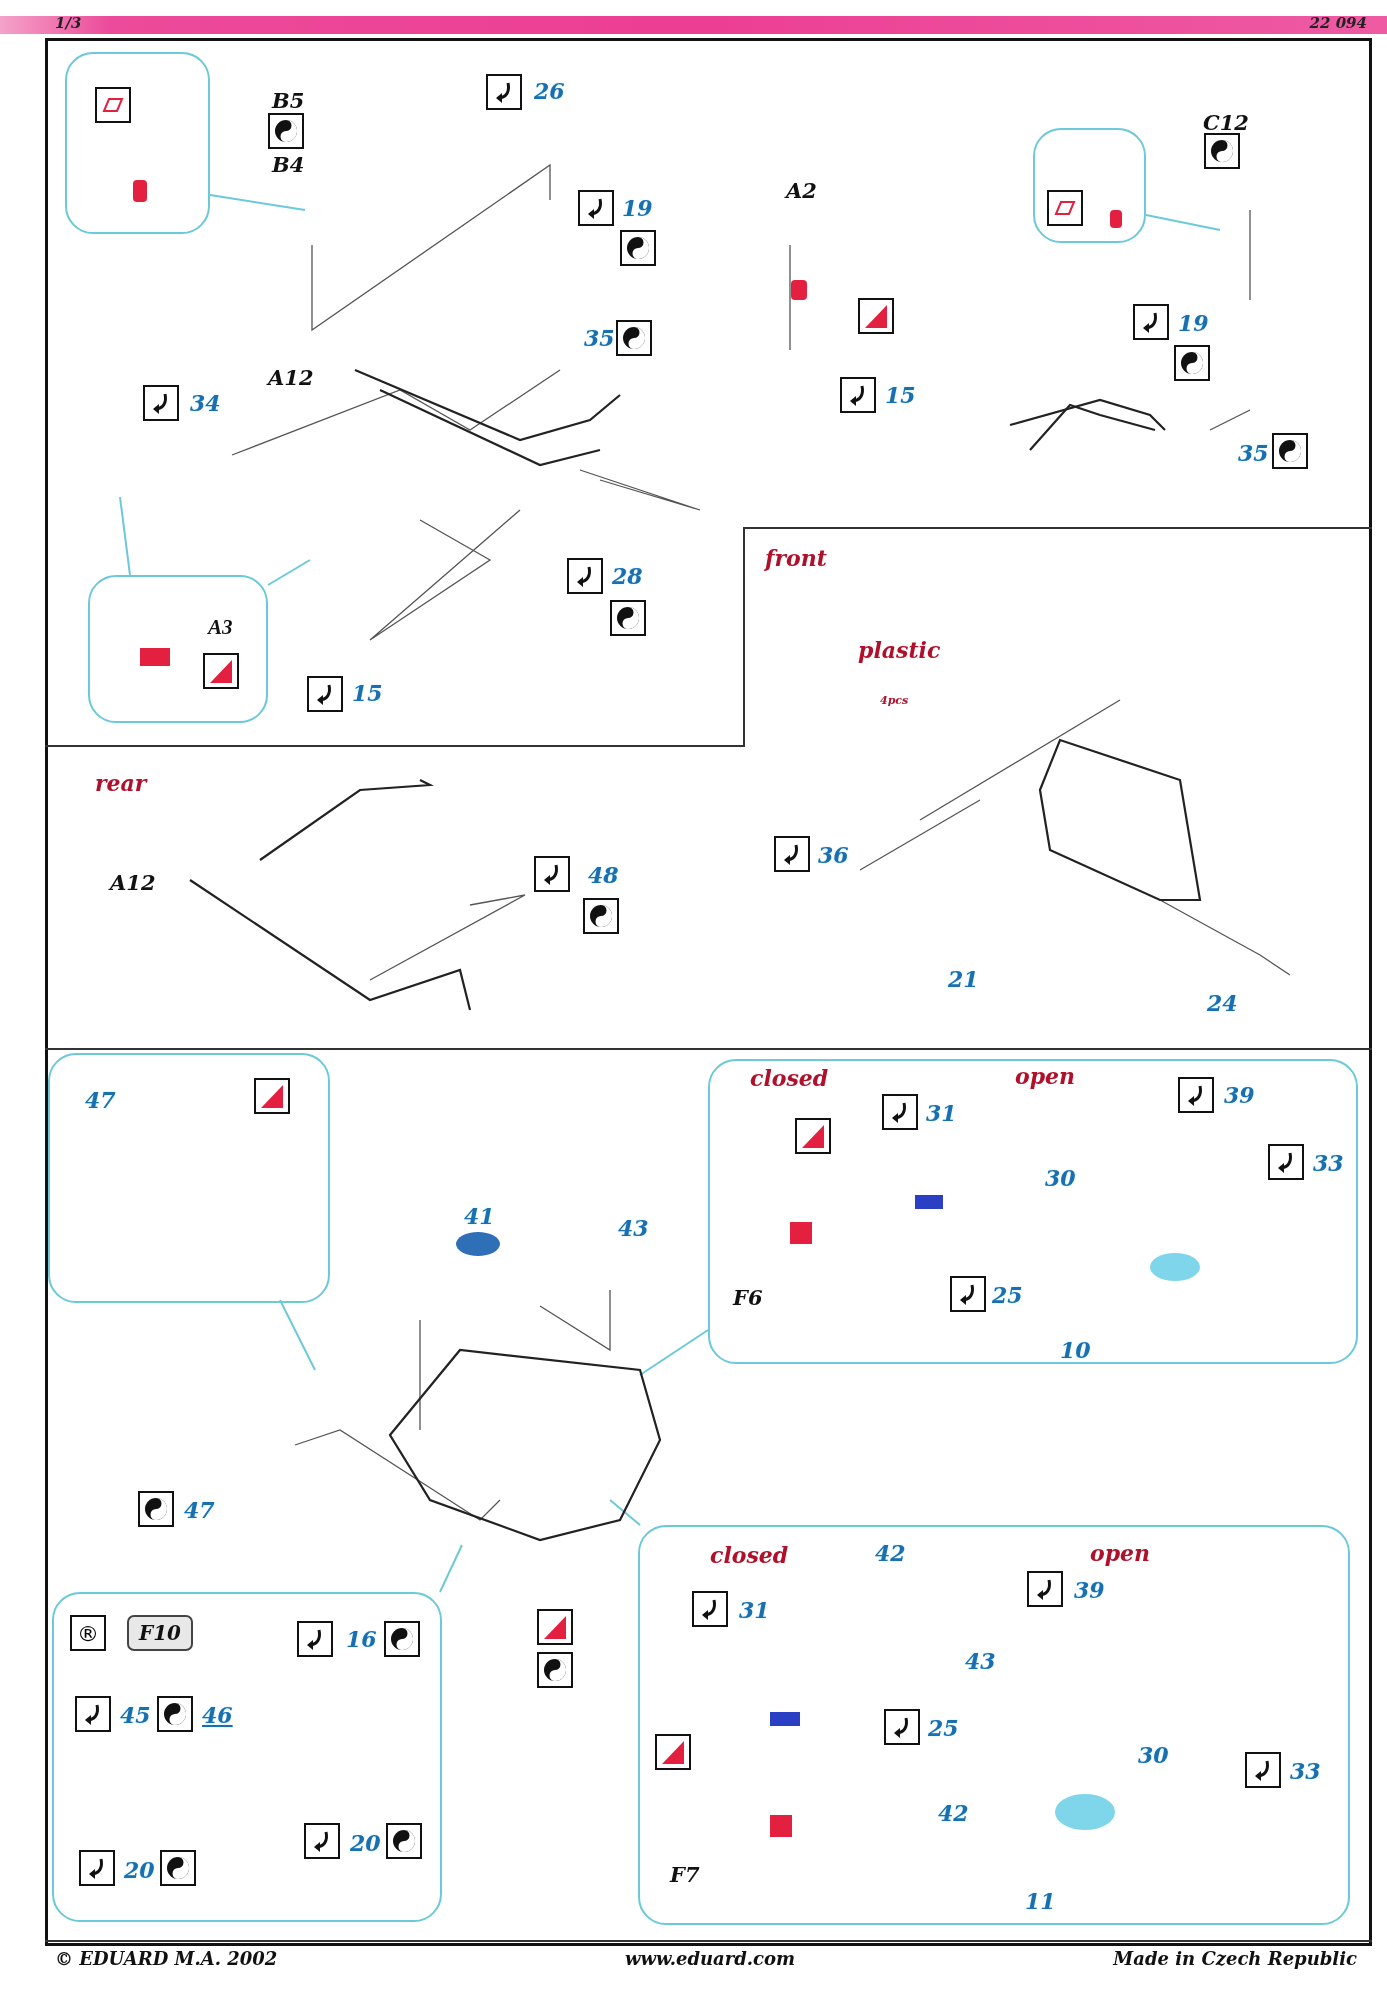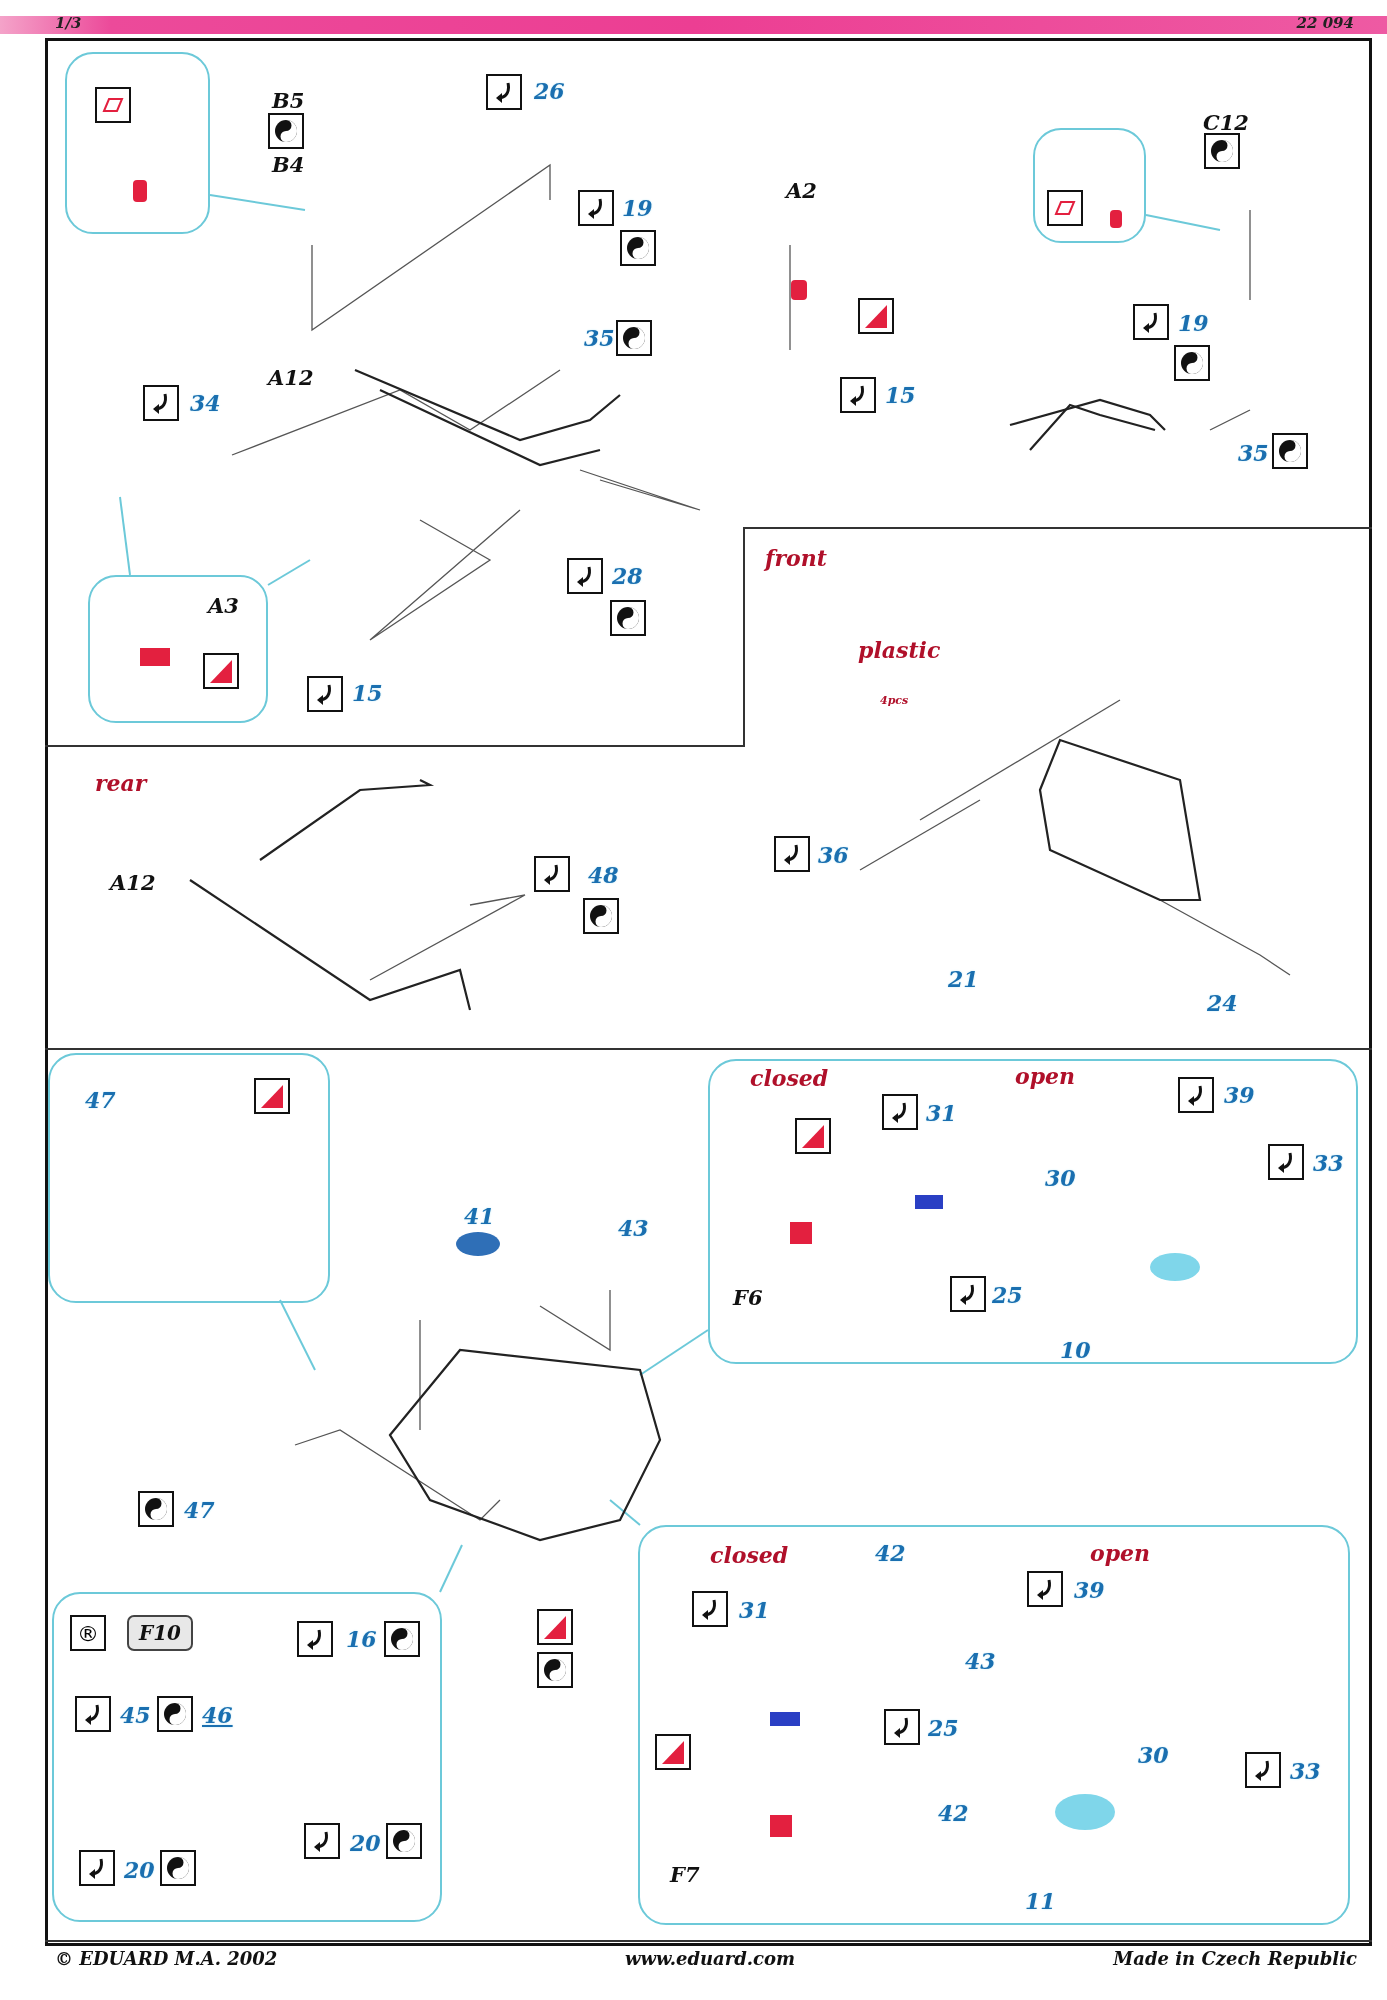--- a/index.html
+++ b/index.html
@@ -19,21 +19,21 @@
   .footer{position:absolute;top:1948px;font:italic bold 18px "DejaVu Serif",serif;color:#111;}
   .draw{position:absolute;left:0;top:0;width:1387px;height:2000px;pointer-events:none;}
   .f10{position:absolute;width:66px;height:36px;border:2px solid #444;border-radius:7px;background:#e8e8e8;display:flex;align-items:center;justify-content:center;font:italic bold 20px "DejaVu Serif",serif;color:#111;box-sizing:border-box;}
   .reg{position:absolute;width:36px;height:36px;border:2px solid #111;box-sizing:border-box;display:flex;align-items:center;justify-content:center;font:22px "DejaVu Sans",sans-serif;}
 </style>
 </head>
 <body>
 
 <div class="topbar"></div>
 <div class="pg" style="left:55px;">1/3</div>
-<div class="pg" style="right:33px;">22 094</div>
+<div class="pg" style="right:20px;">22 094</div>
 
 <div class="frame"></div>
 <div class="hline" style="left:45px;top:745px;width:700px;"></div>
 <div class="vline" style="left:743px;top:527px;height:220px;"></div>
 <div class="hline" style="left:743px;top:527px;width:629px;"></div>
 <div class="hline" style="left:45px;top:1048px;width:1327px;"></div>
 <div class="hline" style="left:45px;top:1940px;width:1327px;"></div>
 
 <div class="bubble" style="left:65px;top:52px;width:145px;height:182px;"></div>
 <div class="bubble" style="left:1033px;top:128px;width:113px;height:115px;"></div>
@@ -106,21 +106,21 @@
 <div class="red" style="left:750px;top:1065px;">closed</div>
 <div class="red" style="left:1015px;top:1063px;">open</div>
 <div class="red" style="left:710px;top:1542px;">closed</div>
 <div class="red" style="left:1090px;top:1540px;">open</div>
 
 <div class="part" style="left:272px;top:88px;">B5</div>
 <div class="part" style="left:272px;top:152px;">B4</div>
 <div class="part" style="left:268px;top:365px;">A12</div>
 <div class="part" style="left:786px;top:178px;">A2</div>
 <div class="part" style="left:1203px;top:110px;">C12</div>
-<div class="part" style="left:208px;top:593px;">A3</div>
+<div class="part" style="left:208px;top:615px;font-family:Liberation Serif, serif;">A3</div>
 <div class="part" style="left:110px;top:870px;">A12</div>
 <div class="part" style="left:733px;top:1285px;">F6</div>
 <div class="part" style="left:670px;top:1862px;">F7</div>
 
 <div class="lbl" style="left:534px;top:78px;">26</div>
 <div class="lbl" style="left:622px;top:195px;">19</div>
 <div class="lbl" style="left:584px;top:325px;">35</div>
 <div class="lbl" style="left:190px;top:390px;">34</div>
 <div class="lbl" style="left:612px;top:563px;">28</div>
 <div class="lbl" style="left:352px;top:680px;">15</div>

